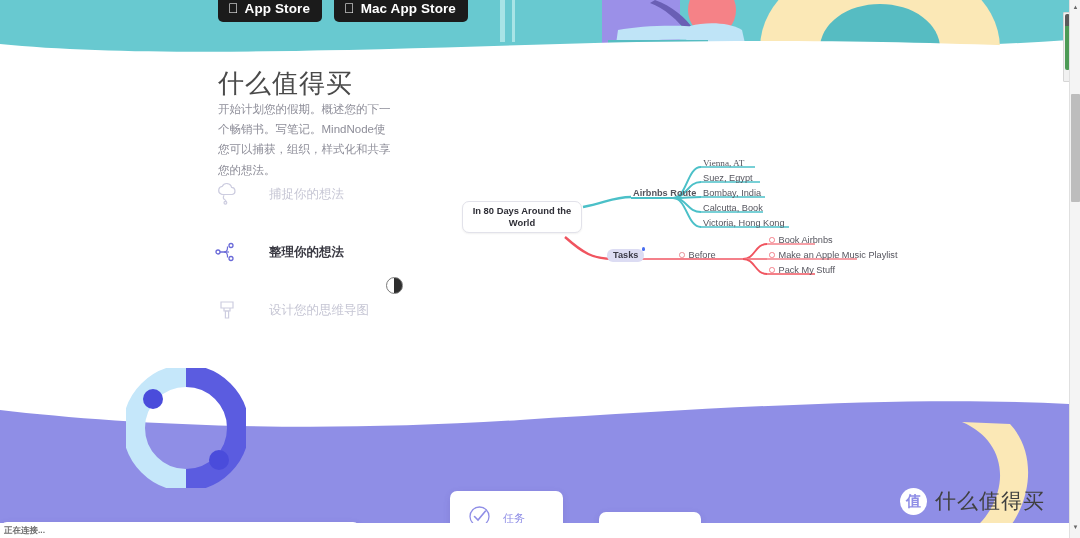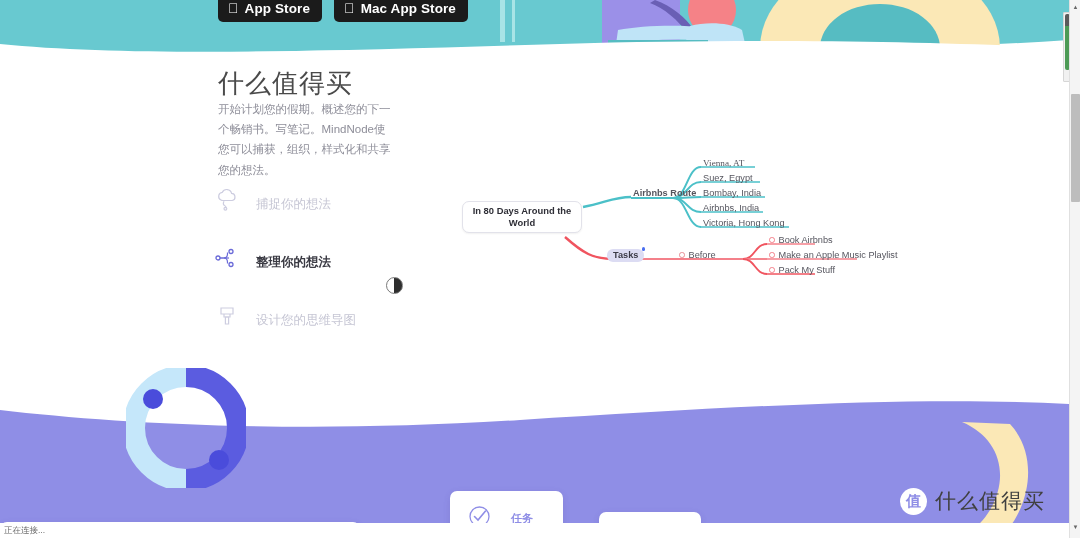--- a/index.html
+++ b/index.html
@@ -52,21 +52,21 @@
     letter-spacing: 1px; line-height: 1.2;
   }
   .blurb {
     margin-top: 0;
     font-size: 11.5px; color: #8e8e99; line-height: 1.75;
     width: 178px;
   }
 
   .feature-list { position: absolute; left: 214px; top: 175px; width: 220px; }
   .feature {
-    display: flex; align-items: flex-end; gap: 16px;
+    display: flex; align-items: center; gap: 29px;
     height: 38px; margin-bottom: 20px;
     cursor: pointer;
   }
   .feature-icon { width: 26px; height: 26px; flex: 0 0 26px; }
   .feature-label { font-size: 12.5px; color: #c6c6d4; }
   .feature.active .feature-label { color: #3b3b44; font-weight: bold; }
 
   .contrast-toggle {
     position: absolute; left: 386px; top: 277px;
     width: 17px; height: 17px; border-radius: 50%;
@@ -124,23 +124,22 @@
 
   
   .card {
     position: absolute;
     background: #ffffff;
     border-radius: 7px;
     box-shadow: 0 2px 7px rgba(70,60,140,.14);
   }
   #card-tasks { left: 450px; top: 491px; width: 113px; height: 60px; }
   #card-tasks .card-inner {
-    display: flex; align-items: center; gap: 20px;
+    display: flex; align-items: center; gap: 12px;
     padding: 14px 0 0 18px;
-    font-weight: bold;
   }
   .card-label { font-size: 11px; color: #8f8ee6; }
   #card-b { left: 599px; top: 512px; width: 102px; height: 40px; }
   #card-c { left: 738px; top: 530px; width: 112px; height: 28px; }
   #card-d { left: 0px; top: 522px; width: 360px; height: 20px; }
 
   
   .watermark {
     position: absolute; left: 900px; top: 487px;
     display: flex; align-items: center; gap: 8px;
@@ -157,20 +156,21 @@
     letter-spacing: 1px;
   }
 
   
   .statusbar {
     position: absolute; left: 0; top: 523px; width: 1069px; height: 15px;
     background: #ffffff;
     font-size: 8.5px; color: #6d6d6d;
     display: flex; align-items: center;
     padding-left: 4px;
+    font-weight: bold;
   }
 
   
   .inner-scroll-track {
     position: absolute; right: 8px; top: 12px; width: 9px; height: 70px;
     background: #f1f1f1; border: 1px solid #d6d6d6; border-radius: 1px;
   }
   .inner-scroll-thumb {
     position: absolute; left: 1px; top: 1px; width: 5px; height: 56px;
     background: #4c9a55; border-radius: 2px;
@@ -308,21 +308,21 @@
       <path d="M312,119 H360" stroke="#f0545f" stroke-width="1.7"></path>
     </svg>
 
     <div class="mm-root">In 80 Days Around the World</div>
 
     <div class="mm-node" style="left:178px; top:33px; font-weight:bold;">Airbnbs Route</div>
 
     <div class="mm-node" style="left:248px; top:3px;font-family:Liberation Serif, serif;">Vienna, AT</div>
     <div class="mm-node" style="left:248px; top:18px;">Suez, Egypt</div>
     <div class="mm-node" style="left:248px; top:33px;">Bombay, India</div>
-    <div class="mm-node" style="left:248px; top:48px;">Airbnbs, India</div>
+    <div class="mm-node" style="left:248px; top:48px;">Calcutta, Book</div>
     <div class="mm-node" style="left:248px; top:63px;">Victoria, Hong Kong</div>
 
     <div class="mm-node" style="left:152px; top:95px;">
       <span class="mm-tasks">Tasks</span>
       <span class="mm-dot"></span>
     </div>
 
     <div class="mm-node" style="left:224px; top:95px;">
       <span class="mm-check grey"></span><span>Before</span>
     </div>

